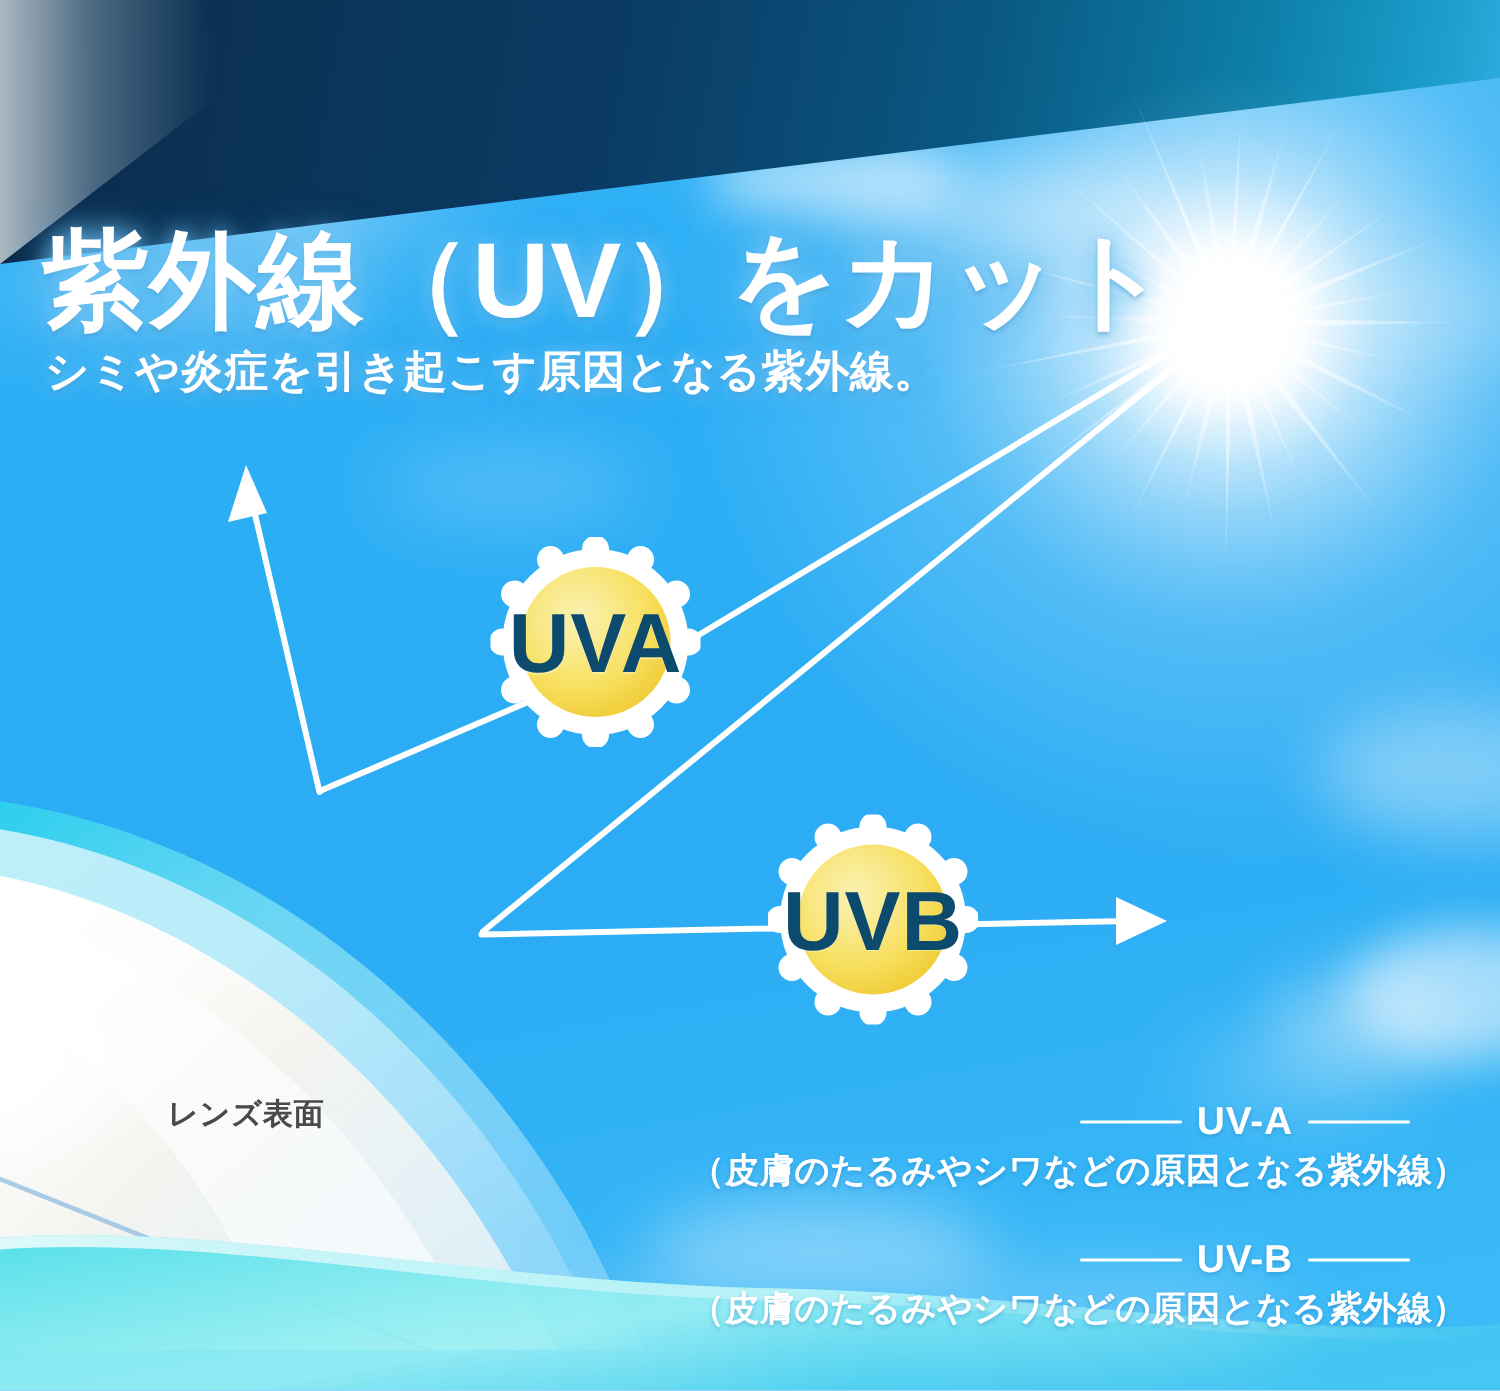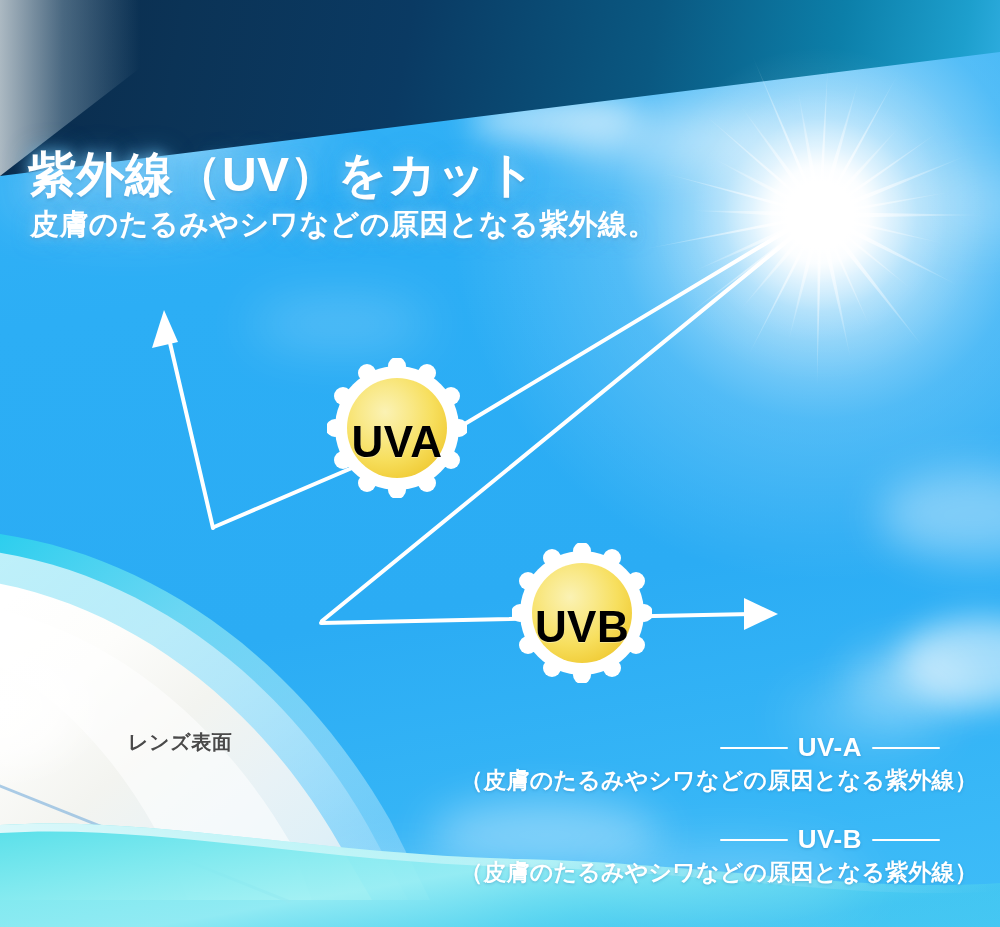--- a/index.html
+++ b/index.html
@@ -55,48 +55,48 @@
   
   .wave{position:absolute;left:0;bottom:0;}
 
   
   .raylines{position:absolute;left:0;top:0;}
 
   
   .headings{position:absolute;left:28px;top:150px;width:760px;}
   .h-title{
     margin:0;
-    font-size:48px;line-height:1.06;font-weight:700;letter-spacing:.01em;
+    font-size:71px;line-height:1.06;font-weight:700;letter-spacing:.01em;
     color:#ffffff;
     text-shadow:0 0 14px rgba(120,200,245,.95),0 0 26px rgba(90,180,235,.7),0 2px 3px rgba(40,120,175,.45);
     white-space:nowrap;
   }
   .h-sub{
     margin:6px 0 0 2px;
     font-size:29px;line-height:1.2;font-weight:700;letter-spacing:.015em;
     color:#ffffff;
     text-shadow:0 0 10px rgba(120,200,245,.95),0 0 20px rgba(90,180,235,.65),0 2px 3px rgba(40,120,175,.4);
     white-space:nowrap;
   }
 
   
   .badge{position:absolute;width:140px;height:140px;}
   .badge .badge-label{
-    position:absolute;left:0;top:14px;width:140px;height:140px;
+    position:absolute;left:0;top:0;width:140px;height:140px;
     display:flex;align-items:center;justify-content:center;
-    font-size:44px;font-weight:700;letter-spacing:.01em;
-    color:#000000;
+    font-size:56px;font-weight:700;letter-spacing:.01em;
+    color:#0c4a6e;
     text-shadow:0 1px 0 rgba(255,255,255,.35);
   }
   #badge-uva{left:327px;top:358px;}
   #badge-uvb{left:512px;top:543px;}
 
   
   .lens-label{
-    position:absolute;left:128px;top:729px;
+    position:absolute;left:112px;top:729px;
     font-size:20px;font-weight:700;color:#4A4A4A;letter-spacing:.03em;
     text-shadow:0 1px 2px rgba(255,255,255,.6);
     white-space:nowrap;
   }
 
   
   .legend{position:absolute;left:460px;top:732px;width:480px;text-align:center;color:#fff;}
   .legend-row{display:flex;align-items:center;justify-content:flex-end;gap:10px;}
   .legend-dash{display:block;width:68px;height:2px;background:#fff;border-radius:1px;}
   .legend-key{
@@ -311,21 +311,21 @@
 
       <line x1="321" y1="623" x2="752" y2="614"></line>
     </g>
 
     <polygon points="164,310 152,348 178,342" fill="#ffffff"></polygon>
     <polygon points="778,614 744,598 744,630" fill="#ffffff"></polygon>
   </svg>
 
   <div class="headings">
     <h1 class="h-title">紫外線（UV）をカット</h1>
-    <p class="h-sub">皮膚のたるみやシワなどの原因となる紫外線。</p>
+    <p class="h-sub">シミや炎症を引き起こす原因となる紫外線。</p>
   </div>
 
   <div class="badge" id="badge-uva">
     <svg width="140" height="140" viewBox="0 0 140 140">
       <defs>
         <radialGradient id="sunFillA" cx="0.38" cy="0.34" r="0.72">
           <stop offset="0%" stop-color="#FBF2B4"></stop>
           <stop offset="34%" stop-color="#F9E98A"></stop>
           <stop offset="66%" stop-color="#F7DF5E"></stop>
           <stop offset="100%" stop-color="#F0CB35"></stop>

